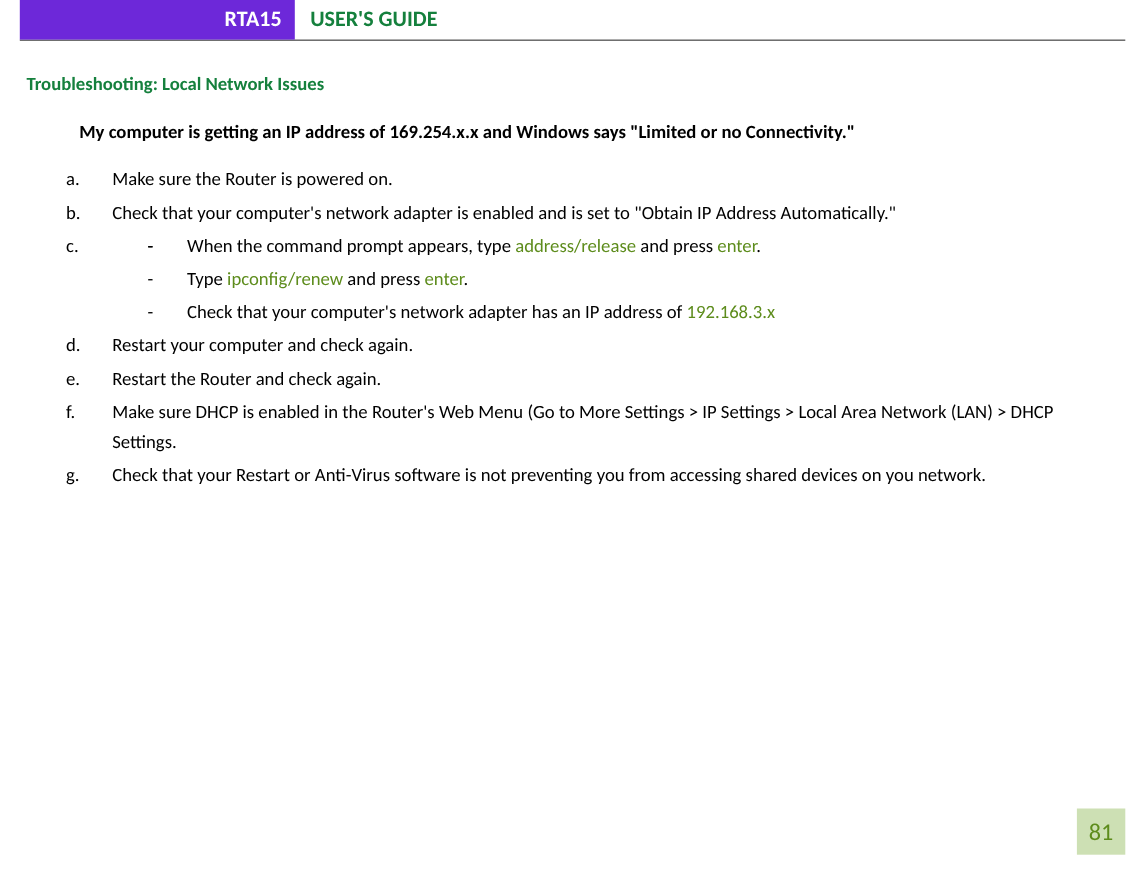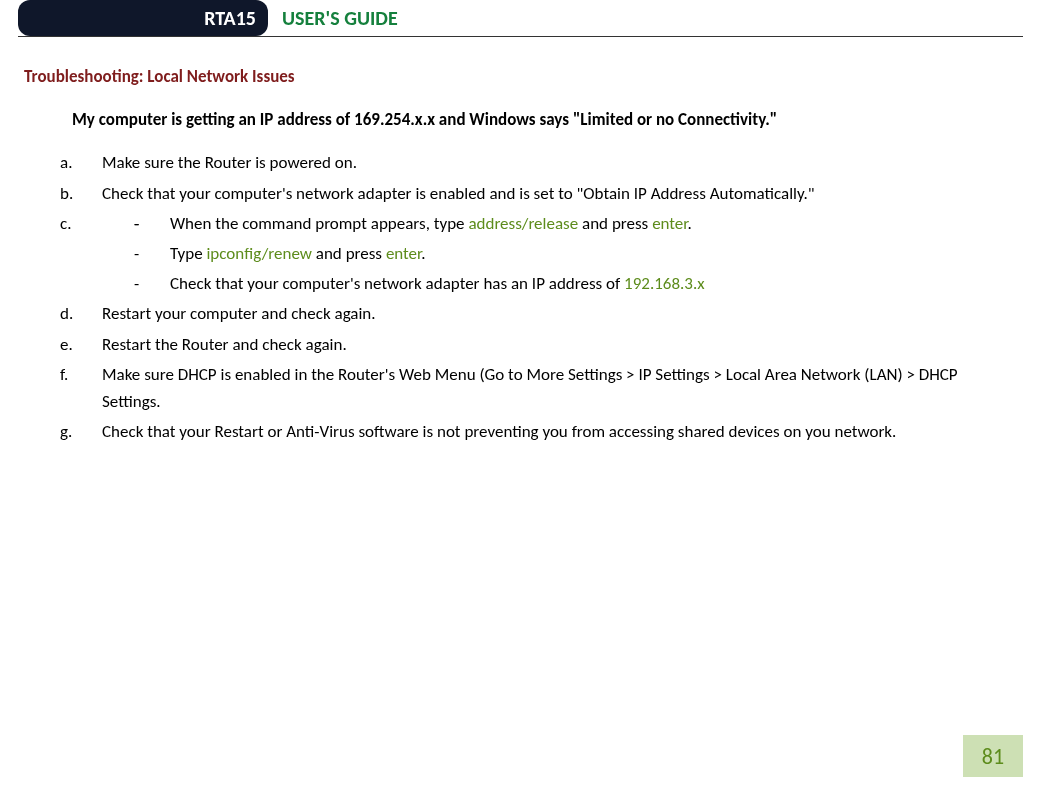--- a/index.html
+++ b/index.html
@@ -11,47 +11,46 @@
       position: relative;
     }
     .header {
       display: flex;
       align-items: stretch;
       border-bottom: 1.5px solid #333;
       margin-left: 18px;
       margin-right: 18px;
     }
     .header-prefix {
-      background: #0f172a;
+      background: #6d28d9;
       color: #fff;
       font-weight: bold;
       font-size: 20px;
       padding: 6px 12px;
       display: flex;
       align-items: center;
       min-width: 250px;
       justify-content: flex-end;
-      border-radius: 12px;
     }
     .header-title {
       font-weight: bold;
       font-size: 20px;
       padding: 6px 14px;
       color: #15803d;
       display: flex;
       align-items: center;
     }
     .content {
       padding: 26px 24px 0 24px;
       font-size: 17px;
       line-height: 1.6;
       color: #000;
     }
     .section-heading {
-      color: #7f1d1d;
+      color: #15803d;
       font-weight: bold;
       font-size: 17px;
       margin-bottom: 16px;
     }
     .sub-heading {
       font-weight: bold;
       margin-bottom: 16px;
       margin-left: 48px;
     }
     ol.letter-list {
@@ -84,21 +83,21 @@
       top: 0;
     }
     .green { color: #5d8c1c; }
     .page-number {
       position: absolute;
       right: 18px;
       bottom: 14px;
       background: #cde0b4;
       color: #5d8c1c;
       font-size: 22px;
-      width: 60px;
+      width: 44px;
       height: 42px;
       display: flex;
       align-items: center;
       justify-content: center;
     }
   </style>
 </head>
 <body>
 
 <div class="header">

